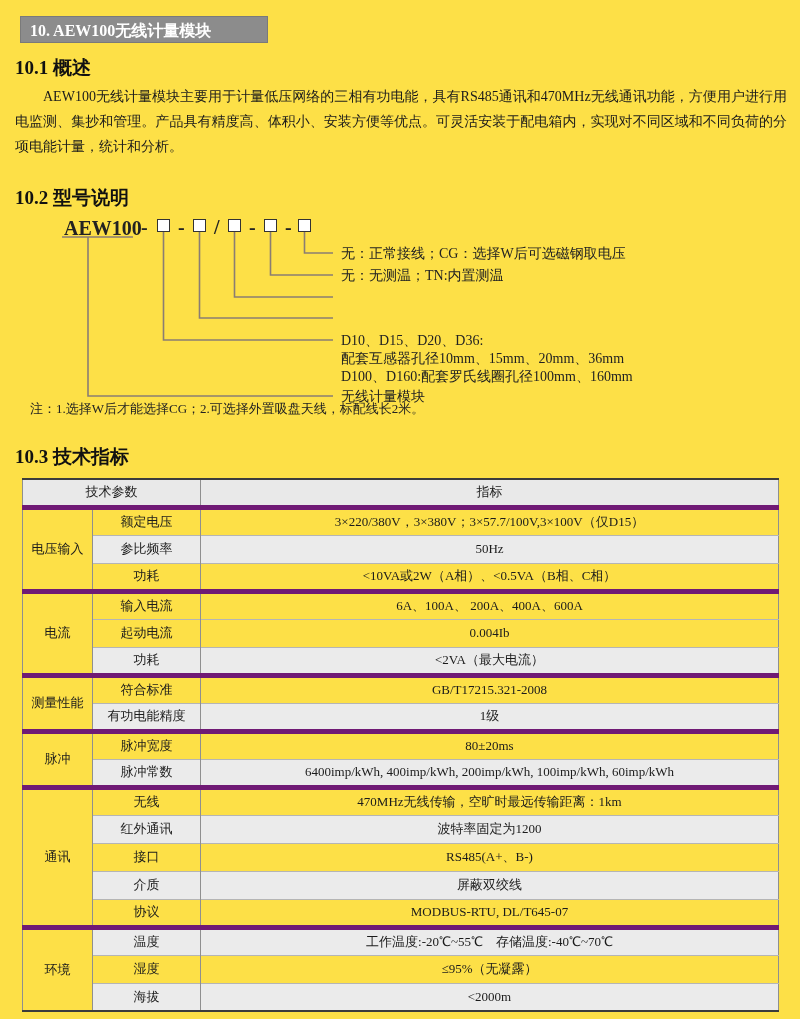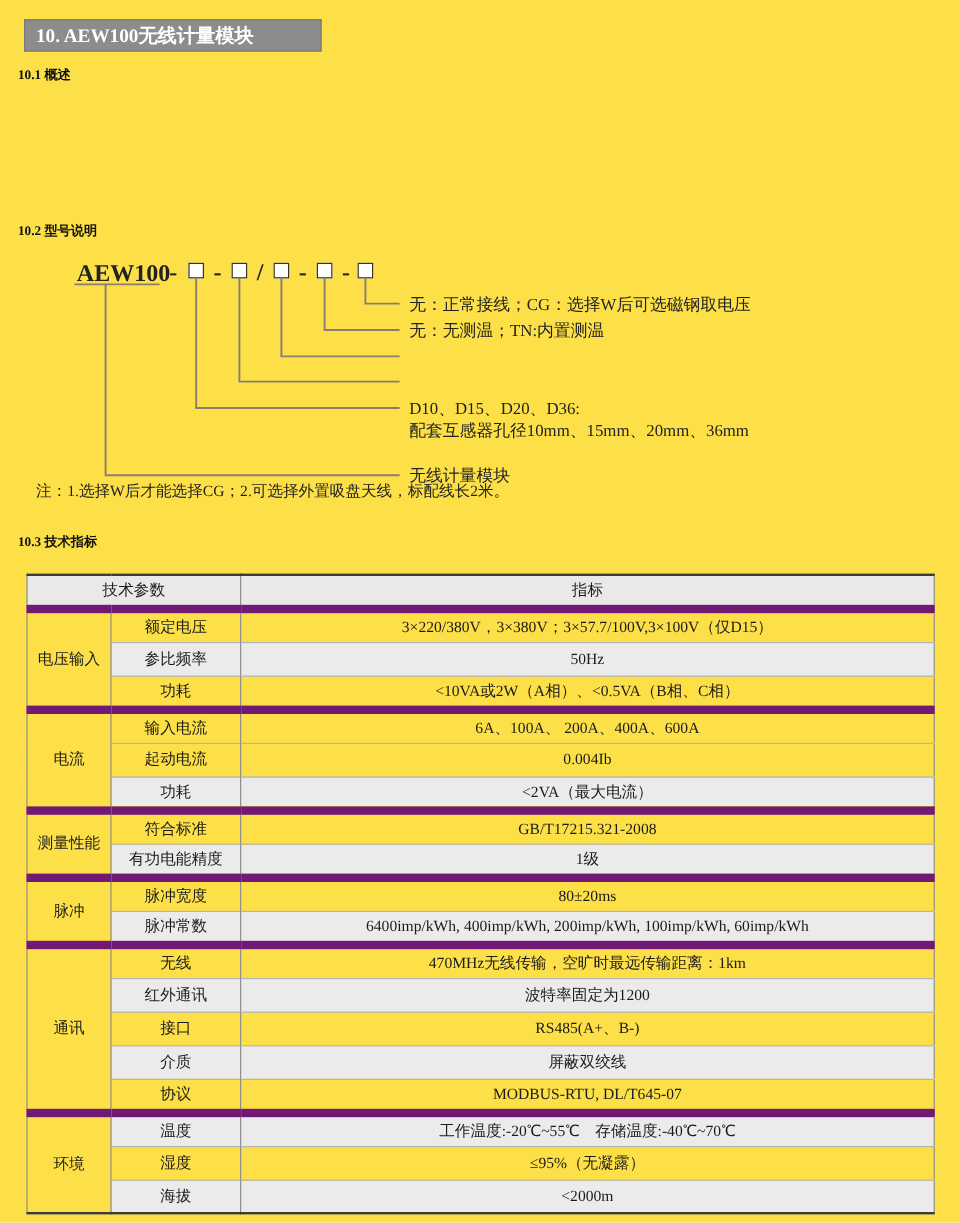--- a/index.html
+++ b/index.html
@@ -4,54 +4,55 @@
 <style>
   html,body{margin:0;padding:0;background:#fff;}
   #page{position:relative;width:800px;height:1019px;background:#fde047;overflow:hidden;
         font-family:Liberation Serif, serif;color:#1b1b1b;}
   .abs{position:absolute;}
   
   #title-bar{left:20px;top:16px;width:248px;height:27px;line-height:27px;
              background:var(--title-bar-bg,#8c8c8c);color:var(--title-bar-text,#fff);
              font-size:16px;font-weight:bold;padding-left:9px;box-sizing:border-box;
              border:1px solid #7a7a7a;}
-  .heading{font-size:11px;font-weight:bold;color:#111;}
+  .heading{font-size:19px;font-weight:bold;color:#111;}
   #overview-paragraph{left:15px;top:84px;width:772px;font-size:14px;line-height:25px;
              text-indent:2em;text-align:justify;}
   
   .model-part{font-size:20px;font-weight:bold;color:#222;}
   .model-box{width:13px;height:13px;border:1.5px solid #333;box-sizing:border-box;background:#fff;}
   .callout{font-size:14px;color:#222;white-space:nowrap;}
   #model-note{left:30px;top:400px;font-size:13px;color:#222;}
   svg.lines{pointer-events:none;}
   
   #spec-table{left:22px;top:478px;}
   table{border-collapse:collapse;table-layout:fixed;width:756px;
         border-top:2px solid var(--border-dark,#3c3c3c);
         border-bottom:2px solid var(--border-dark,#3c3c3c);
         border-left:1px solid #8f8f8f;border-right:1px solid #8f8f8f;}
   th,td{font-size:13px;font-weight:normal;text-align:center;vertical-align:middle;
         padding:0 4px;height:28px;box-sizing:border-box;overflow:hidden;}
   thead th{background:var(--header-shade,#e9e9e9);border-bottom:2px solid var(--border-dark,#3c3c3c);}
   thead th.spec-col{border-left:1px solid #8f8f8f;}
   tbody td{border-top:1px solid var(--border-light,#b5b5b5);}
   tbody td.param-cell,tbody td.value-cell{border-left:1px solid #8f8f8f;}
-  tr.group-start td{border-top:7px solid #701a75;}
+  tr.group-start td{border-top:5px solid #701a75;}
   td.shaded{background:var(--row-shade,#ebebeb);}
   td.value-cell{white-space:pre-wrap;}
 </style>
 </head>
 <body>
 
 <div id="page">
 
   <div id="title-bar" class="abs"><span>10.  AEW100无线计量模块</span></div>
 
   <div class="abs heading" style="left:15px;top:55px;">10.1 概述</div>
 
+  <div id="overview-paragraph" class="abs">AEW100无线计量模块主要用于计量低压网络的三相有功电能，具有RS485通讯和470MHz无线通讯功能，方便用户进行用电监测、集抄和管理。产品具有精度高、体积小、安装方便等优点。可灵活安装于配电箱内，实现对不同区域和不同负荷的分项电能计量，统计和分析。</div>
 
   <div class="abs heading" style="left:15px;top:185px;">10.2 型号说明</div>
 
   <svg class="lines abs" style="left:0;top:0;" width="800" height="440">
     <g stroke="#8a7d73" stroke-width="1.6" fill="none">
       <path d="M62 237 H133"></path>
       <path d="M88 237 V396 H333"></path>
       <path d="M163.5 232 V340 H333"></path>
       <path d="M199.5 232 V318 H333"></path>
       <path d="M234.5 232 V297 H333"></path>
@@ -69,20 +70,21 @@
   <div class="abs model-box" style="left:228px;top:219px;"></div>
   <span class="abs model-part" style="left:249px;top:216px;">-</span>
   <div class="abs model-box" style="left:264px;top:219px;"></div>
   <span class="abs model-part" style="left:285px;top:216px;">-</span>
   <div class="abs model-box" style="left:298px;top:219px;"></div>
 
   <div class="abs callout" style="left:341px;top:245px;">无：正常接线；CG：选择W后可选磁钢取电压</div>
   <div class="abs callout" style="left:341px;top:267px;">无：无测温；TN:内置测温</div>
   <div class="abs callout" style="left:341px;top:332px;">D10、D15、D20、D36:</div>
   <div class="abs callout" style="left:341px;top:350px;">配套互感器孔径10mm、15mm、20mm、36mm</div>
+  <div class="abs callout" style="left:341px;top:368px;">D100、D160:配套罗氏线圈孔径100mm、160mm</div>
   <div class="abs callout" style="left:341px;top:388px;">无线计量模块</div>
 
   <div id="model-note" class="abs">注：1.选择W后才能选择CG；2.可选择外置吸盘天线，标配线长2米。</div>
 
   <div class="abs heading" style="left:15px;top:444px;">10.3 技术指标</div>
 
   <div id="spec-table" class="abs">
     <table>
       <colgroup>
           <col style="width:70px">

